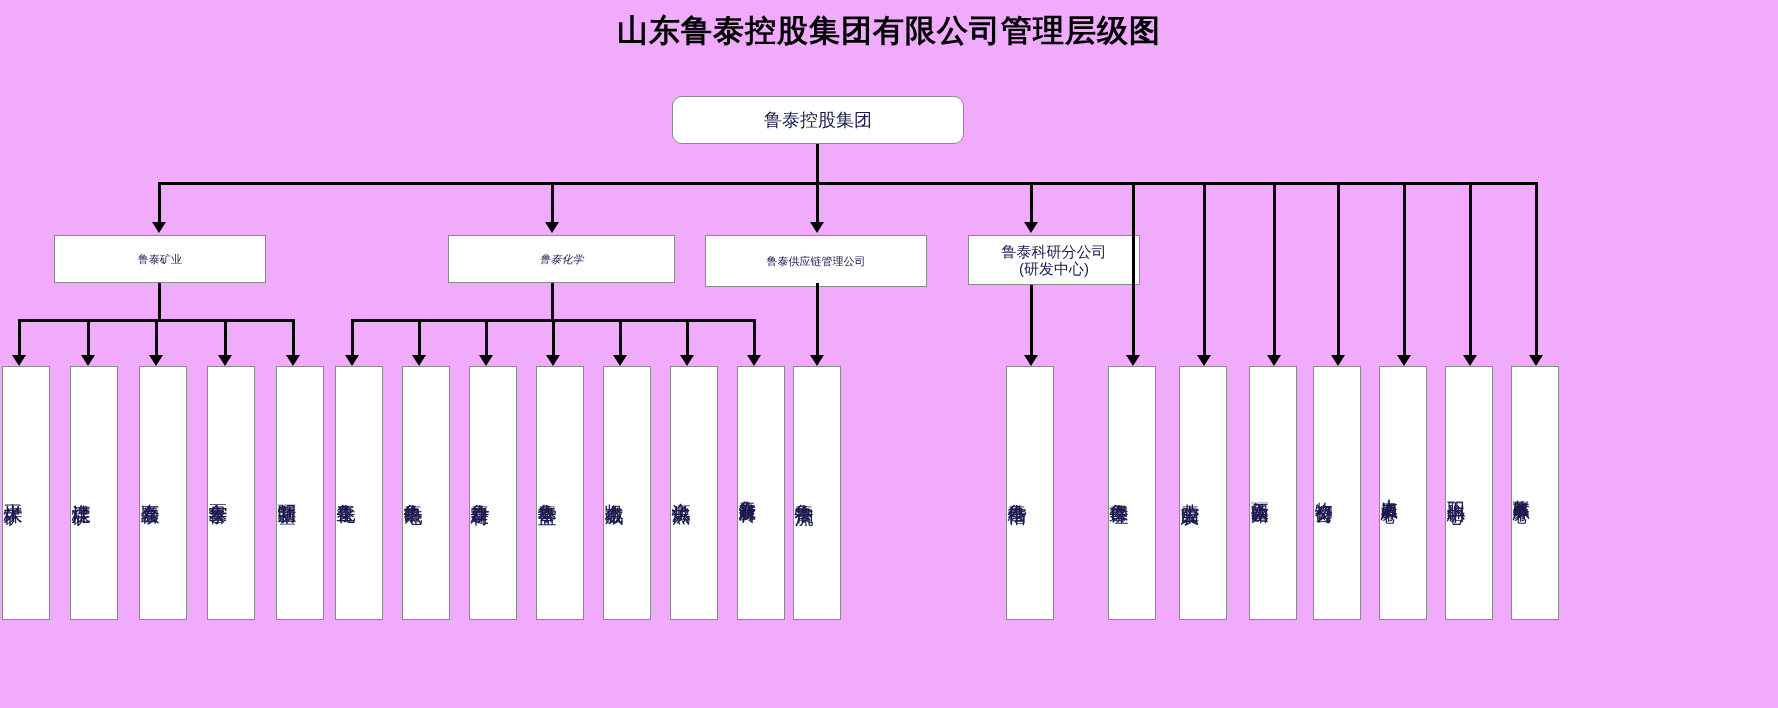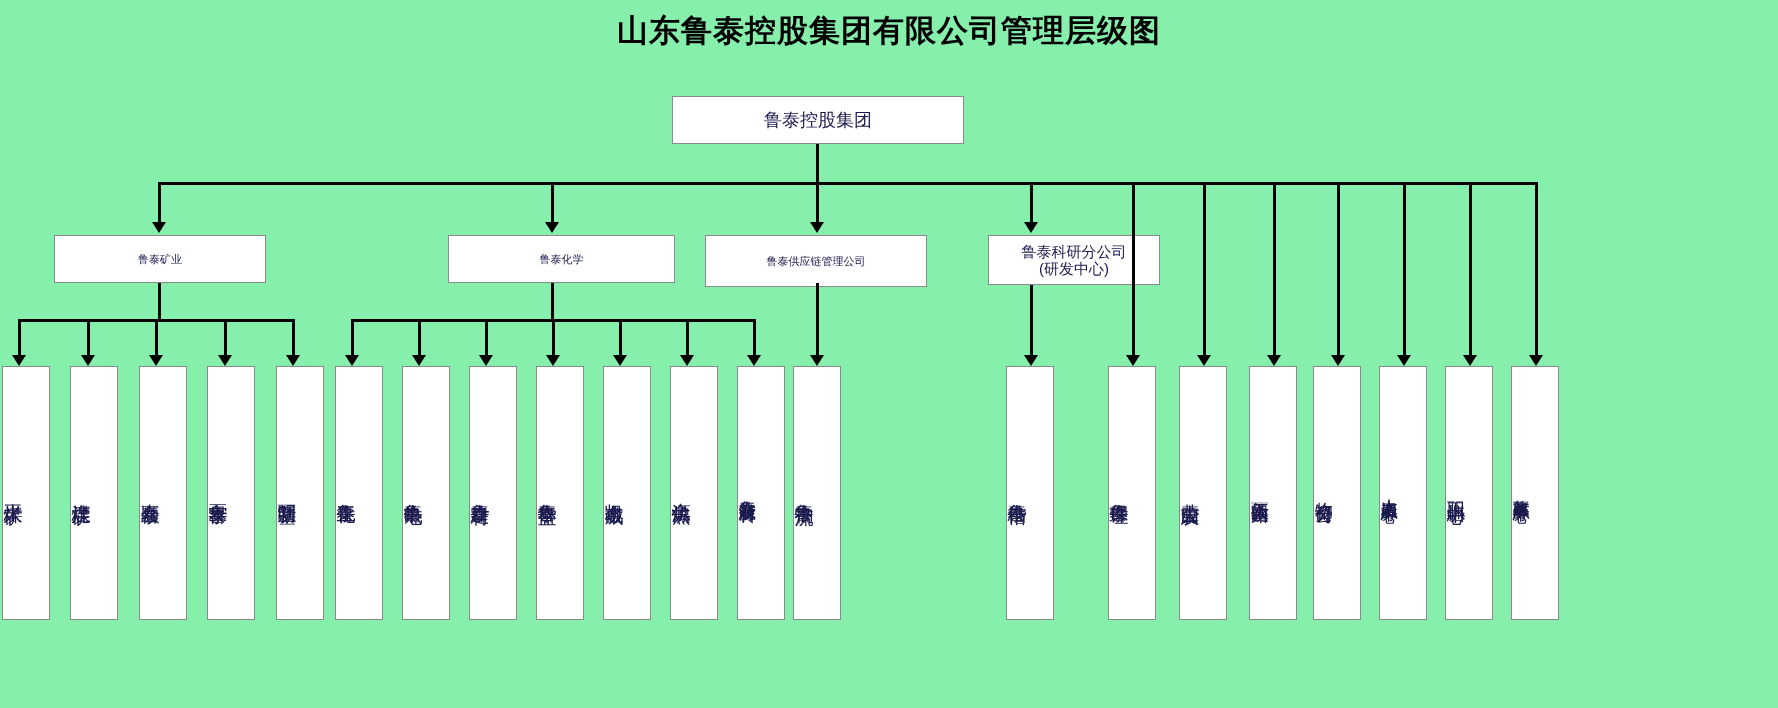--- a/index.html
+++ b/index.html
@@ -4,21 +4,21 @@
 <style>
   html, body {
     margin: 0;
     padding: 0;
     background: #ffffff;
   }
   #canvas {
     position: relative;
     width: 1778px;
     height: 708px;
-    background: #86efac;
+    background: #f0abfc;
     font-family: "Liberation Sans", "DejaVu Sans", sans-serif;
     overflow: hidden;
   }
   #chart-title {
     position: absolute;
     left: 0;
     top: 10px;
     width: 1778px;
     text-align: center;
     font-family: "Liberation Serif", "DejaVu Serif", serif;
@@ -36,21 +36,21 @@
     background: #ffffff;
     color: #1a1a4e;
     display: flex;
     align-items: center;
     justify-content: center;
     text-align: center;
     font-size: 17px;
     line-height: 1.15;
     white-space: pre-line;
   }
-  .node.root      { font-size: 18px; }
+  .node.root      { font-size: 18px; border-radius: 10px; }
   .node.level2    { font-size: 11px; }
   .node.leaf {
     writing-mode: vertical-rl;
     text-orientation: upright;
     align-items: flex-end;
     justify-content: center;
     padding-bottom: 6px;
     font-size: 19px;
     letter-spacing: 1px;
     line-height: 1.05;
@@ -94,25 +94,25 @@
   <div class="arrow" style="left:545px; top:222px;"></div>
 
   <div class="vline" style="left:816px; top:182px; height:40px;"></div>
   <div class="arrow" style="left:810px; top:222px;"></div>
 
   <div class="vline" style="left:1030px; top:182px; height:40px;"></div>
   <div class="arrow" style="left:1024px; top:222px;"></div>
 
   <div class="node level2" style="left:54px; top:235px; width:212px; height:48px;">鲁泰矿业</div>
 
-  <div class="node level2" style="left:448px; top:235px; width:227px; height:48px;">鲁泰化学</div>
+  <div class="node level2" style="left:448px; top:235px; width:227px; height:48px;font-style:italic;">鲁泰化学</div>
 
   <div class="node level2" style="left:705px; top:235px; width:222px; height:52px;">鲁泰供应链管理公司</div>
 
-  <div class="node level2" style="left:988px; top:235px; width:172px; height:50px; font-size:15px;text-align:center;">鲁泰科研分公司
+  <div class="node level2" style="left:968px; top:235px; width:172px; height:50px; font-size:15px;text-align:center;">鲁泰科研分公司
 (研发中心)</div>
 
   <div class="vline" style="left:158px; top:283px; height:36px;"></div>
   <div class="hline" style="left:18px; top:319px; width:275px;"></div>
 
   <div class="vline" style="left:18px; top:319px; height:40px;"></div>
   <div class="arrow" style="left:12px; top:355px;"></div>
   <div class="vline" style="left:87px; top:319px; height:40px;"></div>
   <div class="arrow" style="left:81px; top:355px;"></div>
   <div class="vline" style="left:155px; top:319px; height:40px;"></div>

